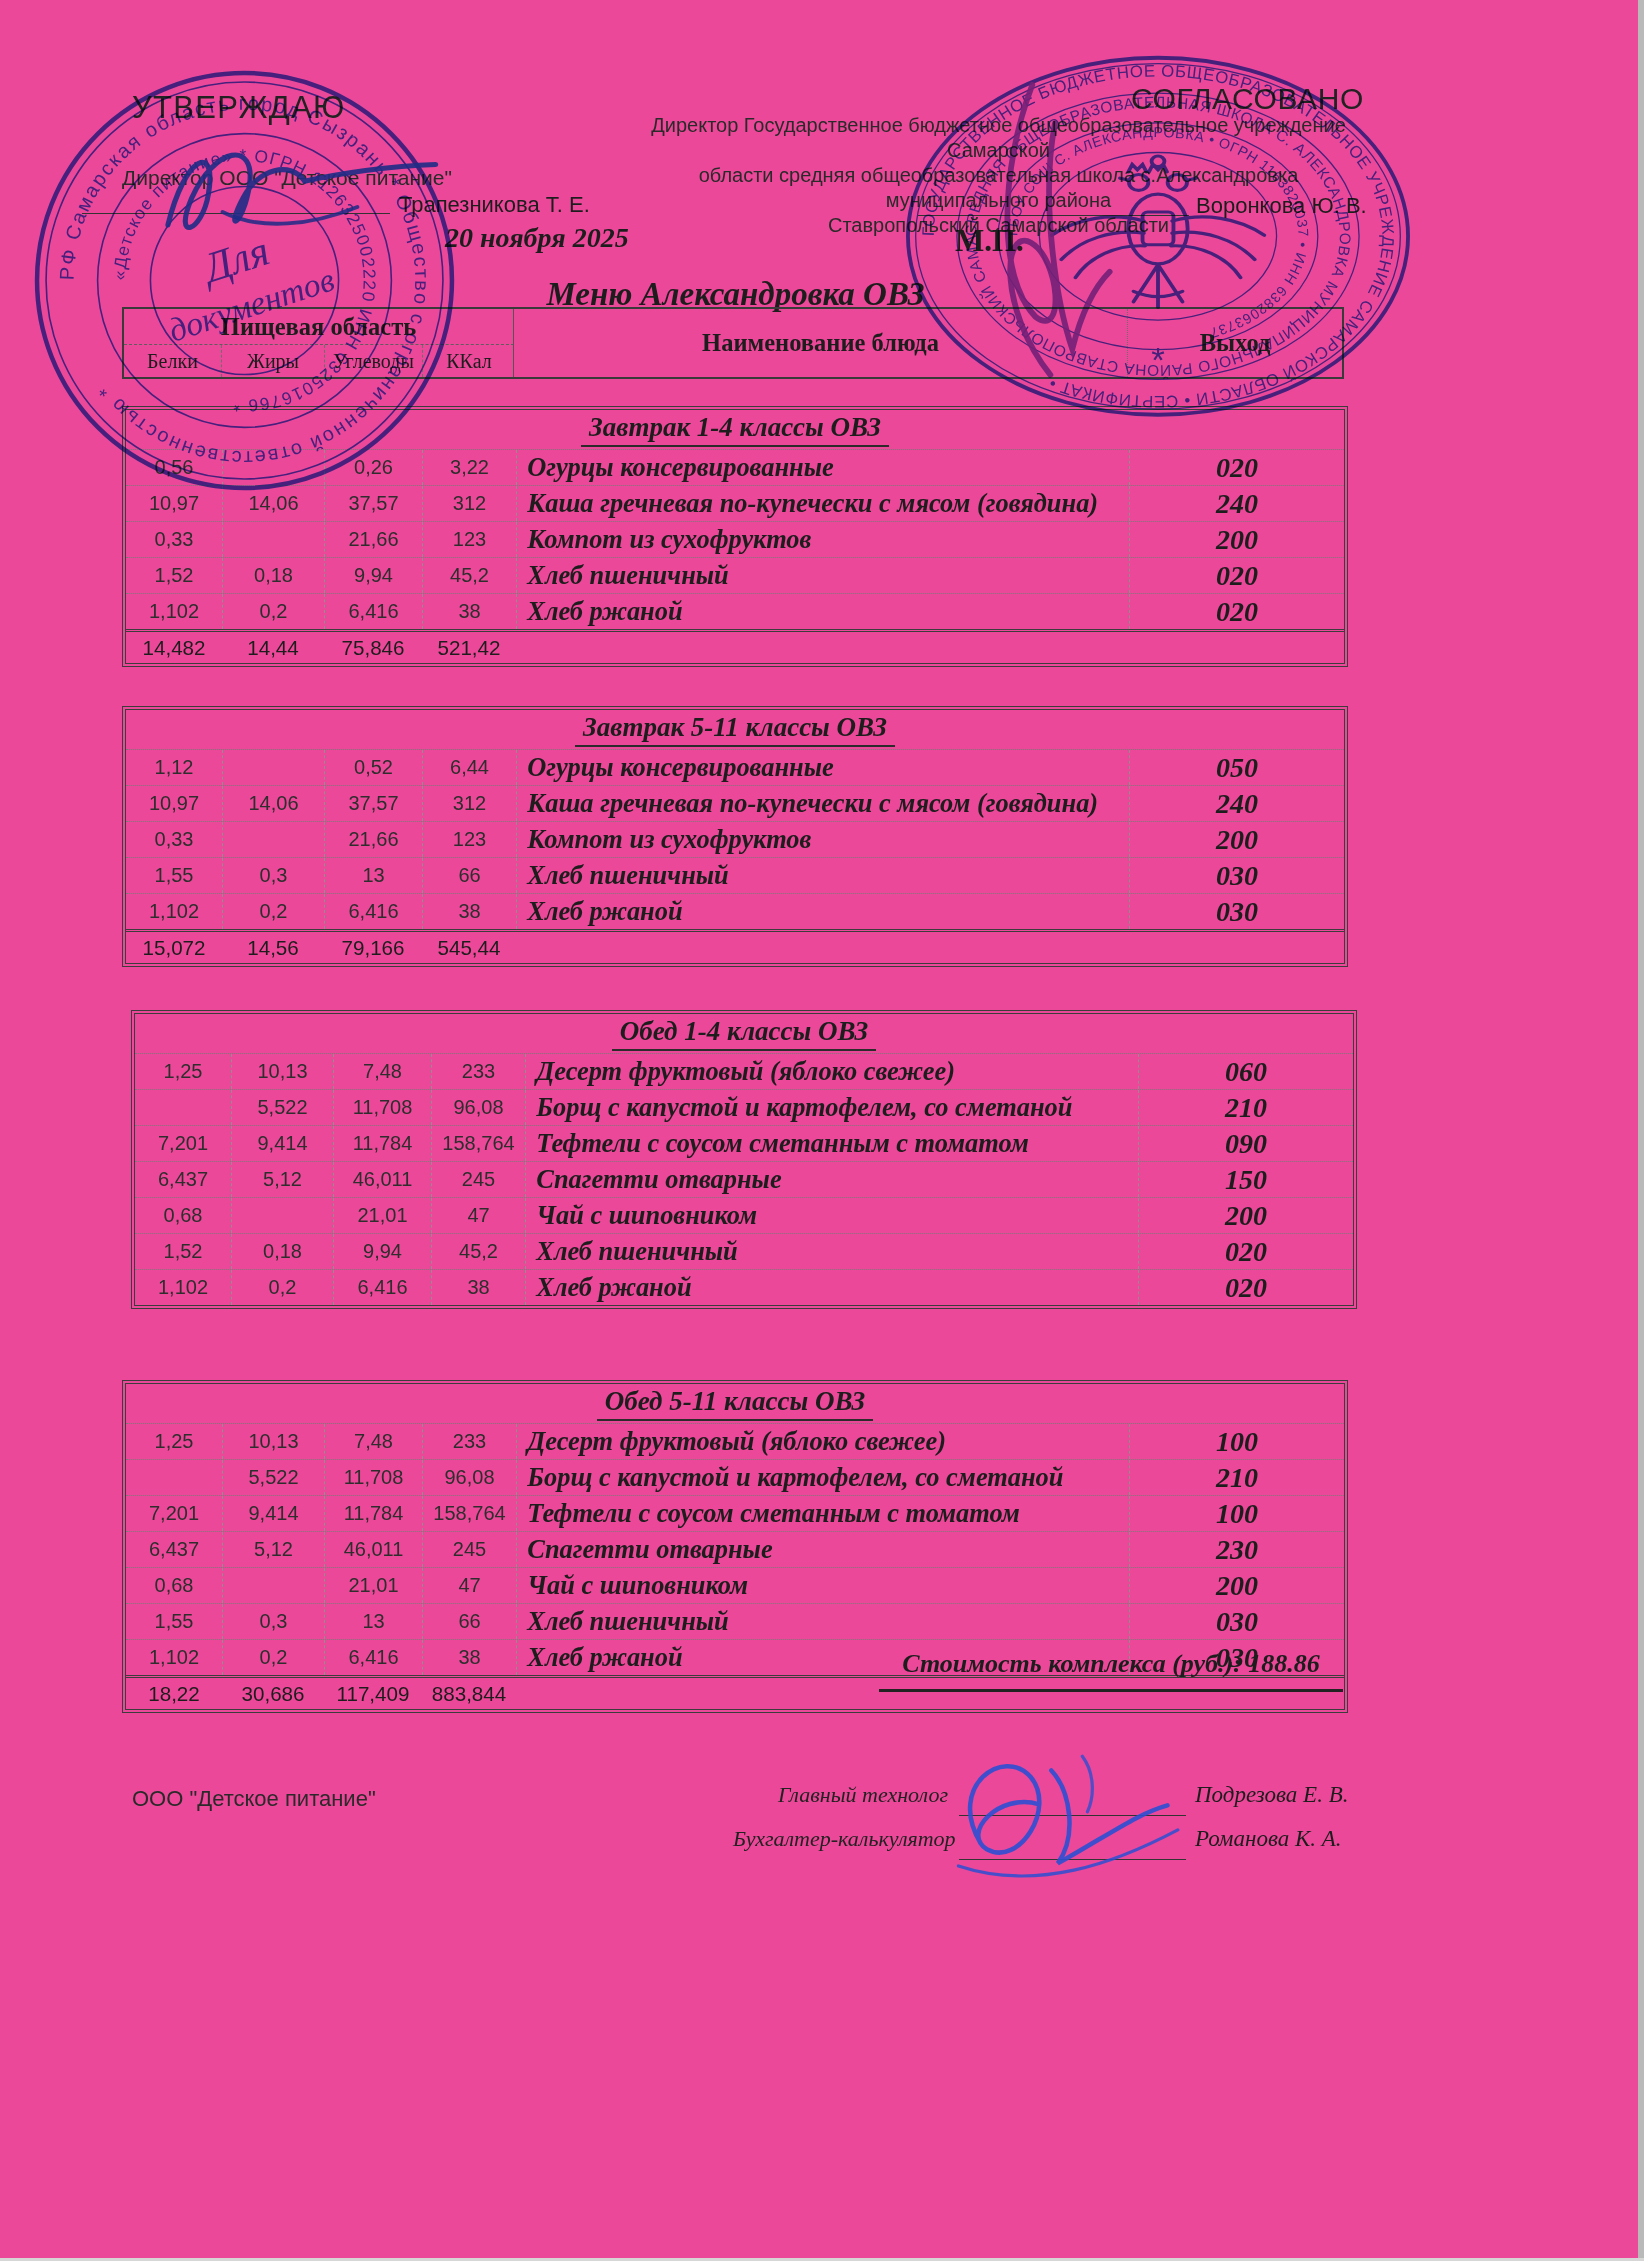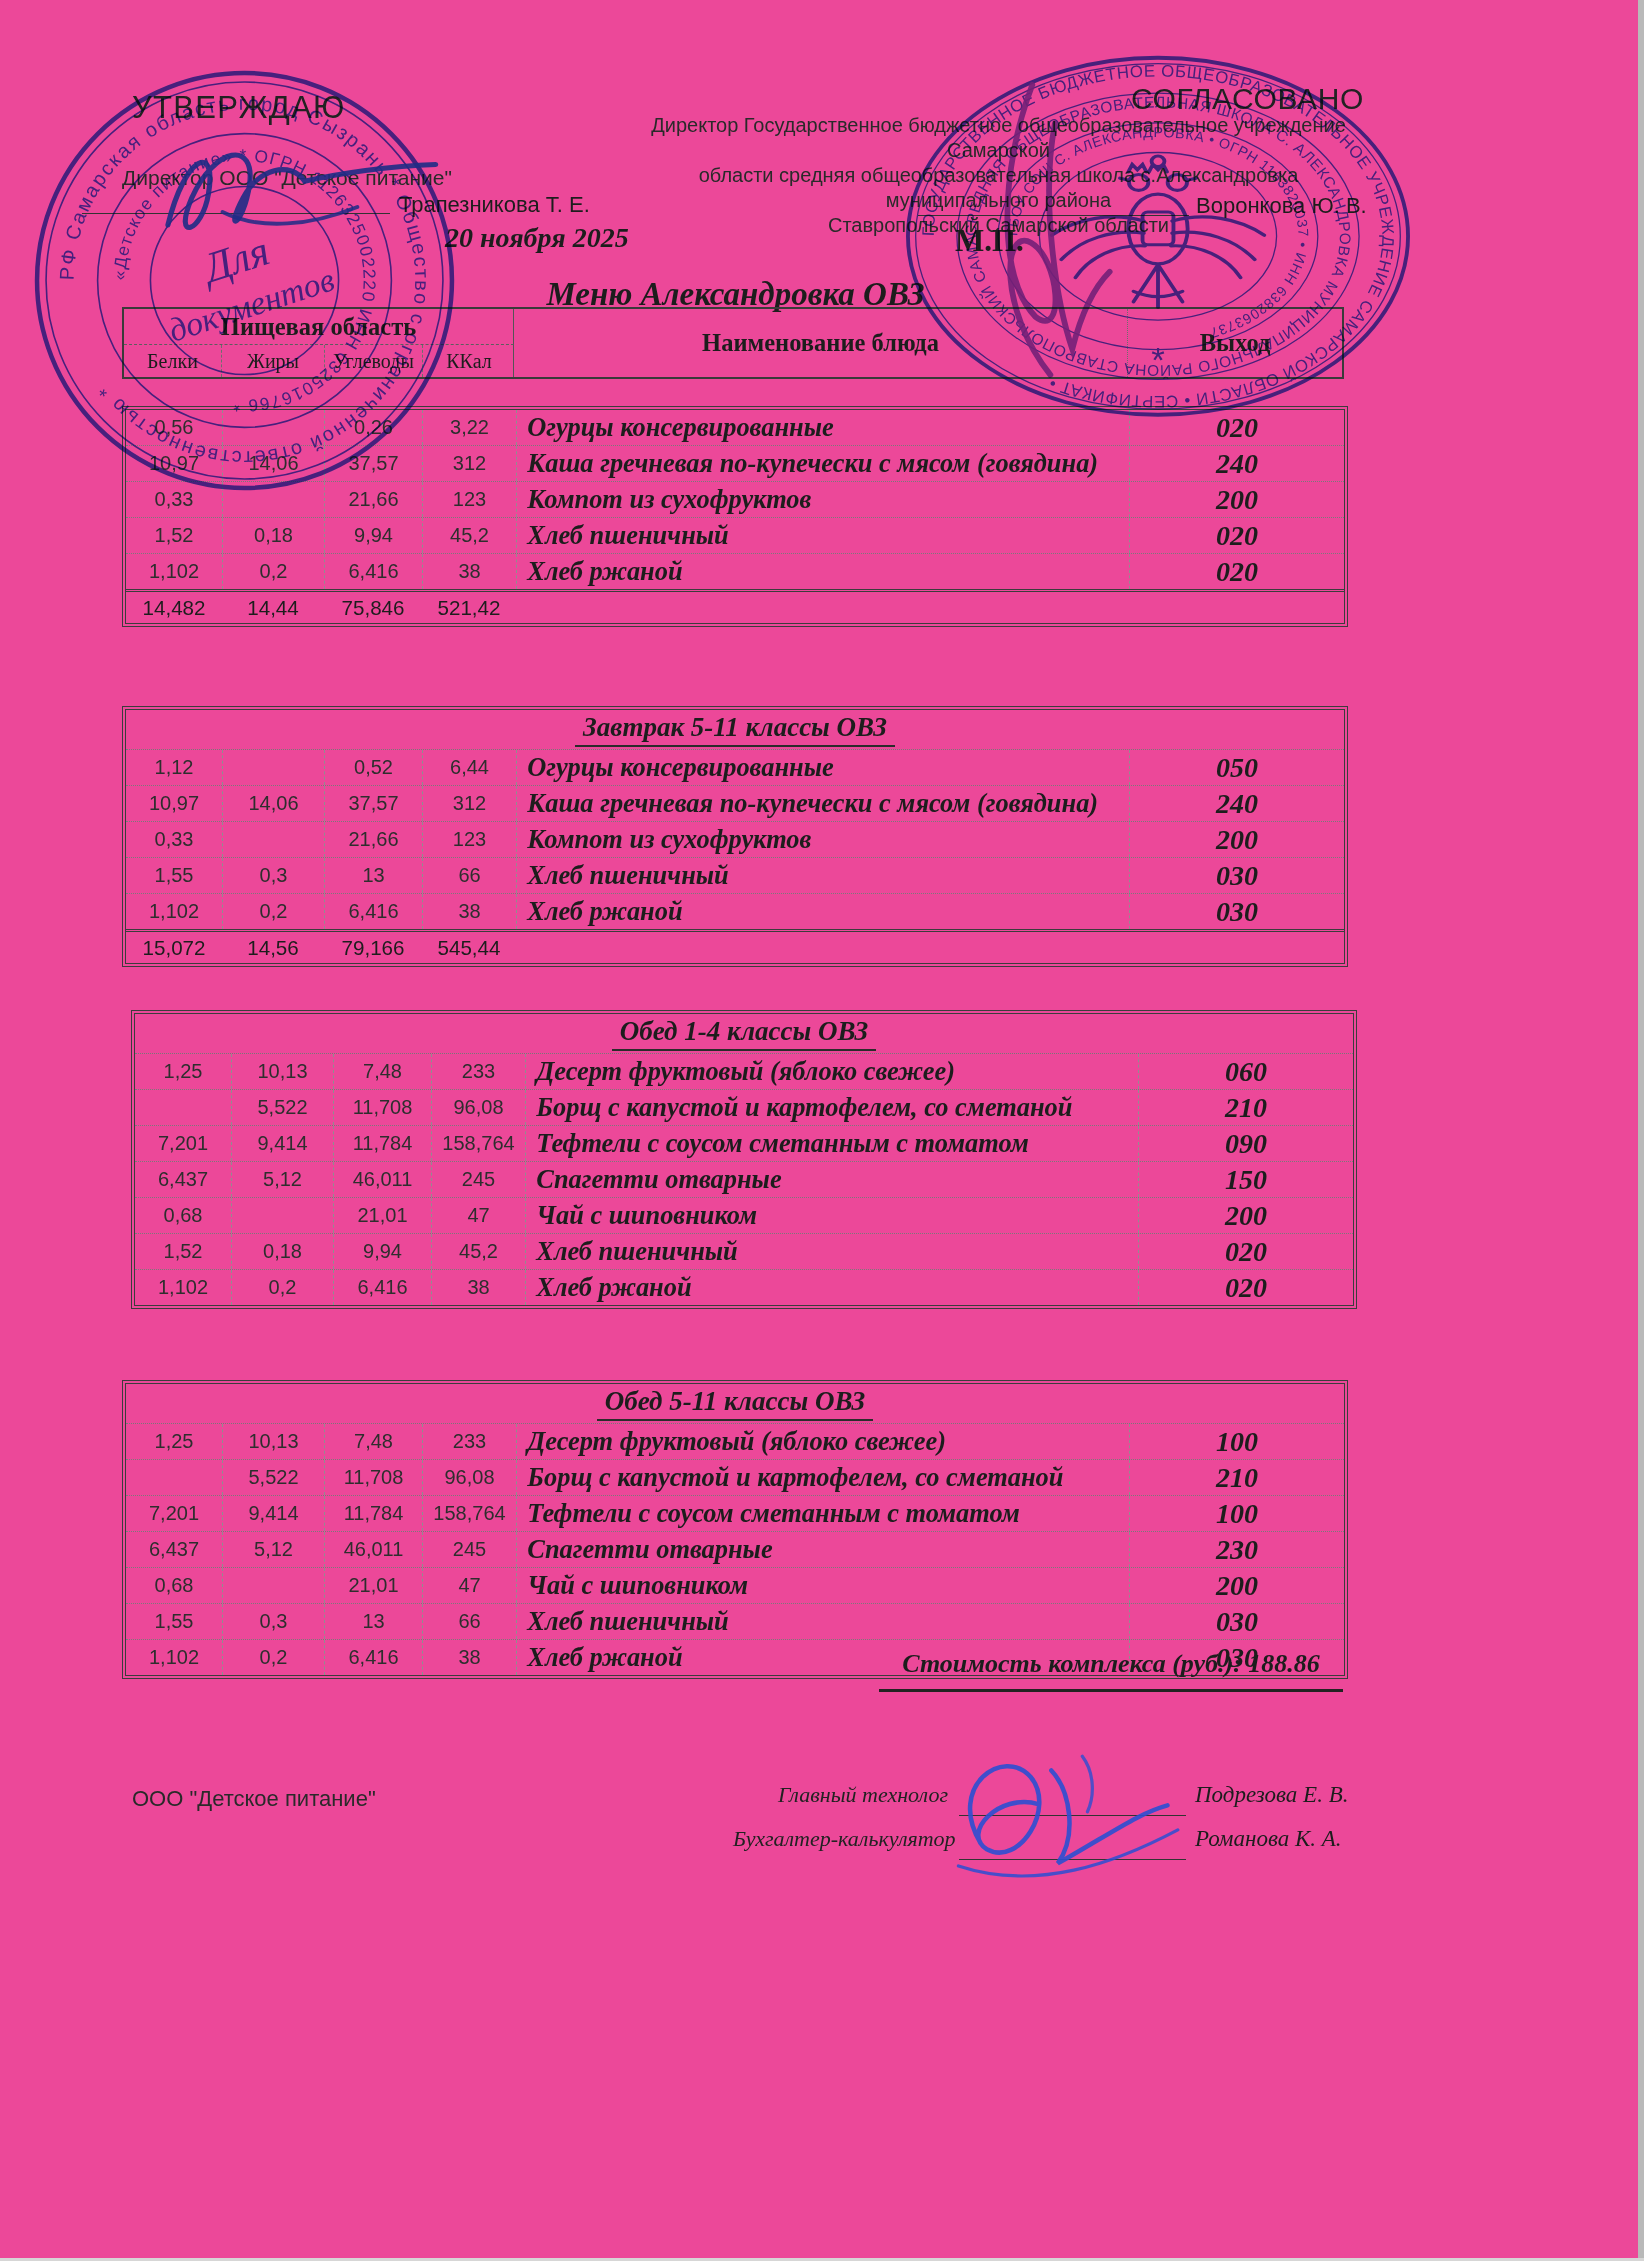--- a/index.html
+++ b/index.html
@@ -110,20 +110,23 @@
     <div class="ht-sub">
       <div>Белки</div>
       <div>Жиры</div>
       <div>Углеводы</div>
       <div>ККал</div>
     </div>
   </div>
 
   <div id="sections">
     <section class="menu-table abs" style="top: 406px;">
+      <div class="section-title">
+        <span>Завтрак 1-4 классы ОВЗ</span>
+      </div>
       <div class="grid">
           <div class="row">
             <div class="cell num">0,56</div>
             <div class="cell num"></div>
             <div class="cell num">0,26</div>
             <div class="cell num">3,22</div>
             <div class="cell dish">Огурцы консервированные</div>
             <div class="cell out">020</div>
           </div>
           <div class="row">
@@ -341,20 +344,27 @@
             <div class="cell out">030</div>
           </div>
           <div class="row">
             <div class="cell num">1,102</div>
             <div class="cell num">0,2</div>
             <div class="cell num">6,416</div>
             <div class="cell num">38</div>
             <div class="cell dish">Хлеб ржаной</div>
             <div class="cell out">030</div>
           </div>
+        </div>
+      <div class="totals">
+          <div class="cell">18,22</div>
+          <div class="cell">30,686</div>
+          <div class="cell">117,409</div>
+          <div class="cell">883,844</div>
+          <div class="cell"></div>
         </div>
     </section>
   </div>
 
   <div class="abs cost-line">Стоимость комплекса (руб.): 188.86</div>
   <div class="abs org-name">ООО "Детское питание"</div>
   <div class="abs sig-label tech-label">Главный технолог</div>
   <div class="abs tech-line"></div>
   <div class="abs sig-name tech-name">Подрезова Е. В.</div>
   <div class="abs sig-label acct-label">Бухгалтер-калькулятор</div>

